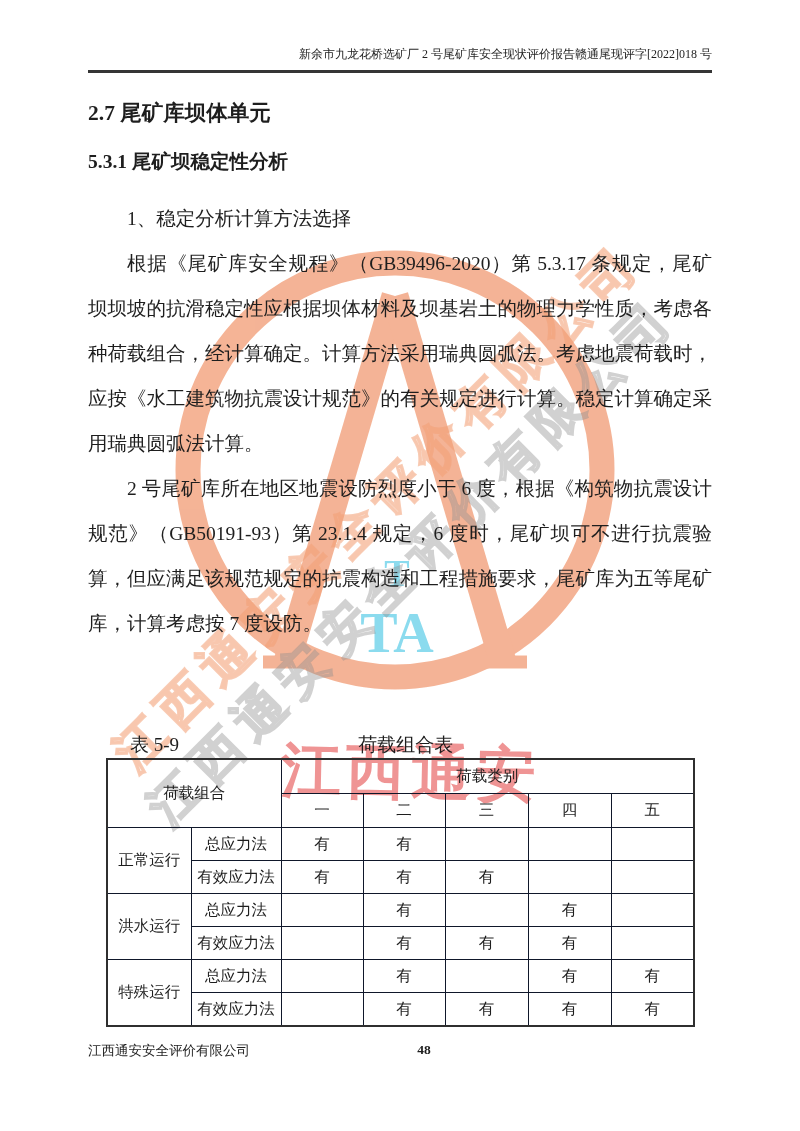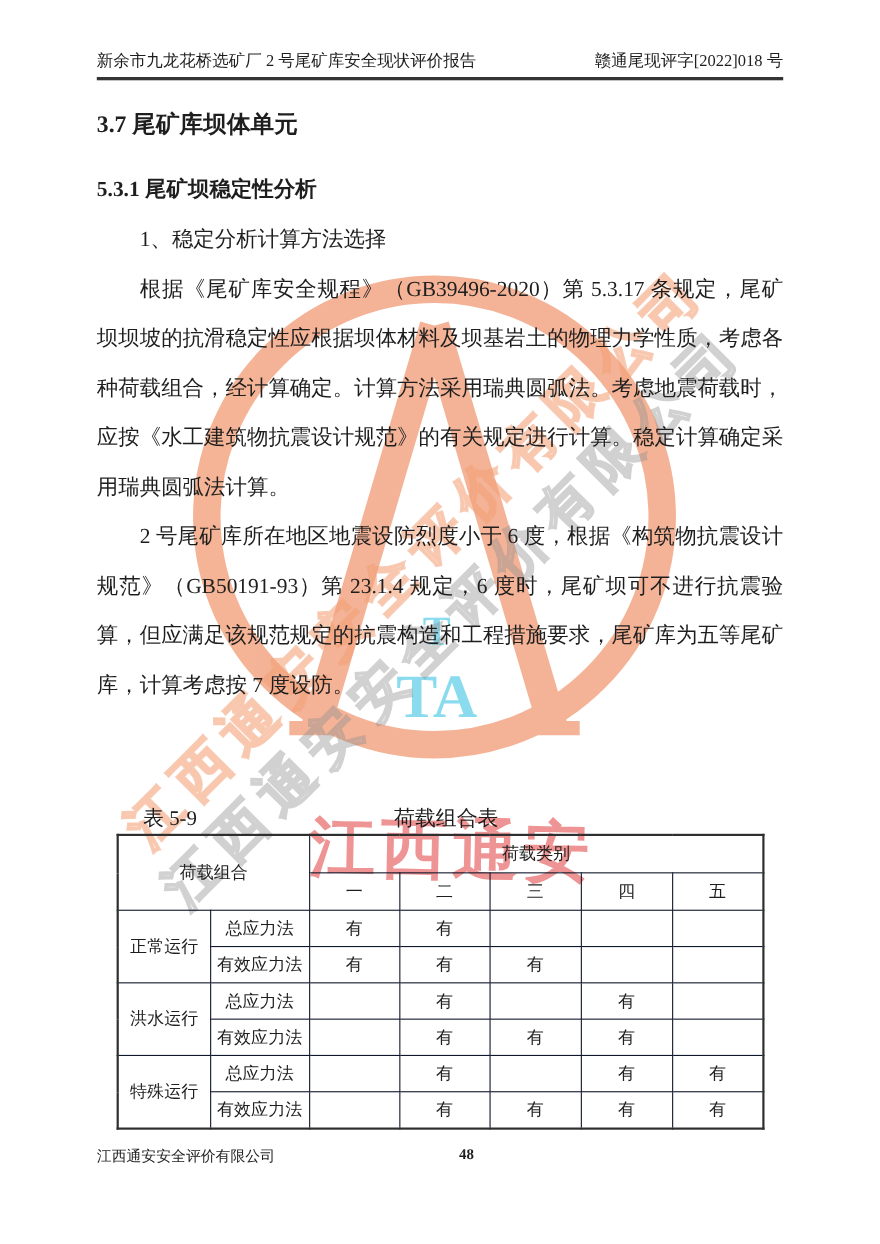--- a/index.html
+++ b/index.html
@@ -14,24 +14,24 @@
   .wm-diag.orange{left:-12px;top:473px;color:rgba(244,166,128,0.10);
            -webkit-text-stroke:2px rgba(243,160,118,0.55);}
   .wm-diag.gray{left:22px;top:528px;color:rgba(255,255,255,0.05);
            -webkit-text-stroke:2px rgba(140,140,140,0.40);}
   .wm-red{left:281px;top:733px;z-index:0;font-size:60px;font-weight:bold;
           letter-spacing:5px;font-family:"Liberation Sans","DejaVu Sans",sans-serif;
           color:rgba(228,76,76,0.60);transform:rotate(1.2deg);white-space:nowrap;}
   
   .content{position:absolute;inset:0;z-index:1;}
   .hdr{position:absolute;left:88px;right:88px;top:46px;display:flex;
-       justify-content:space-between;font-size:15px;}
+       justify-content:flex-end;font-size:12px;}
   .hdr-rule{position:absolute;left:88px;right:88px;top:70px;height:3px;background:#353535;}
   .h2{position:absolute;left:88px;top:98px;font-size:21.5px;font-weight:bold;}
-  .h3{position:absolute;left:88px;top:158px;font-size:19.5px;font-weight:bold;}
+  .h3{position:absolute;left:88px;top:148px;font-size:19.5px;font-weight:bold;}
   .bodytext{position:absolute;left:88px;top:196px;width:624px;font-size:19.5px;
             line-height:45px;text-align:justify;word-break:break-all;}
   .bodytext p{margin:0;text-indent:2em;}
   .tbl-caption{position:absolute;left:88px;top:722px;width:624px;height:45px;
                line-height:45px;font-size:19px;}
   .tbl-caption .cap-no{position:absolute;left:42px;}
   .tbl-caption .cap-title{position:absolute;left:50%;transform:translateX(-44%);}
   table.load{position:absolute;left:106px;top:758px;width:587px;border-collapse:collapse;
              font-size:15.5px;table-layout:fixed;}
   table.load td{border:1px solid #0f172a;text-align:center;vertical-align:middle;
@@ -63,21 +63,21 @@
   <div class="wm wm-red">江西通安</div>
 
   <div class="content">
 
     <div class="hdr">
       <span>新余市九龙花桥选矿厂 2 号尾矿库安全现状评价报告</span>
       <span>赣通尾现评字[2022]018 号</span>
     </div>
     <div class="hdr-rule"></div>
 
-    <div class="h2">3.7 尾矿库坝体单元</div>
+    <div class="h2">2.7 尾矿库坝体单元</div>
     <div class="h3">5.3.1 尾矿坝稳定性分析</div>
 
     <div class="bodytext">
       <p>1、稳定分析计算方法选择</p>
       <p>根据《尾矿库安全规程》（GB39496-2020）第 5.3.17 条规定，尾矿坝坝坡的抗滑稳定性应根据坝体材料及坝基岩土的物理力学性质，考虑各种荷载组合，经计算确定。计算方法采用瑞典圆弧法。考虑地震荷载时，应按《水工建筑物抗震设计规范》的有关规定进行计算。稳定计算确定采用瑞典圆弧法计算。</p>
       <p>2 号尾矿库所在地区地震设防烈度小于 6 度，根据《构筑物抗震设计规范》（GB50191-93）第 23.1.4 规定，6 度时，尾矿坝可不进行抗震验算，但应满足该规范规定的抗震构造和工程措施要求，尾矿库为五等尾矿库，计算考虑按 7 度设防。</p>
     </div>
 
     <div class="tbl-caption">
       <span class="cap-no">表 5-9</span>

